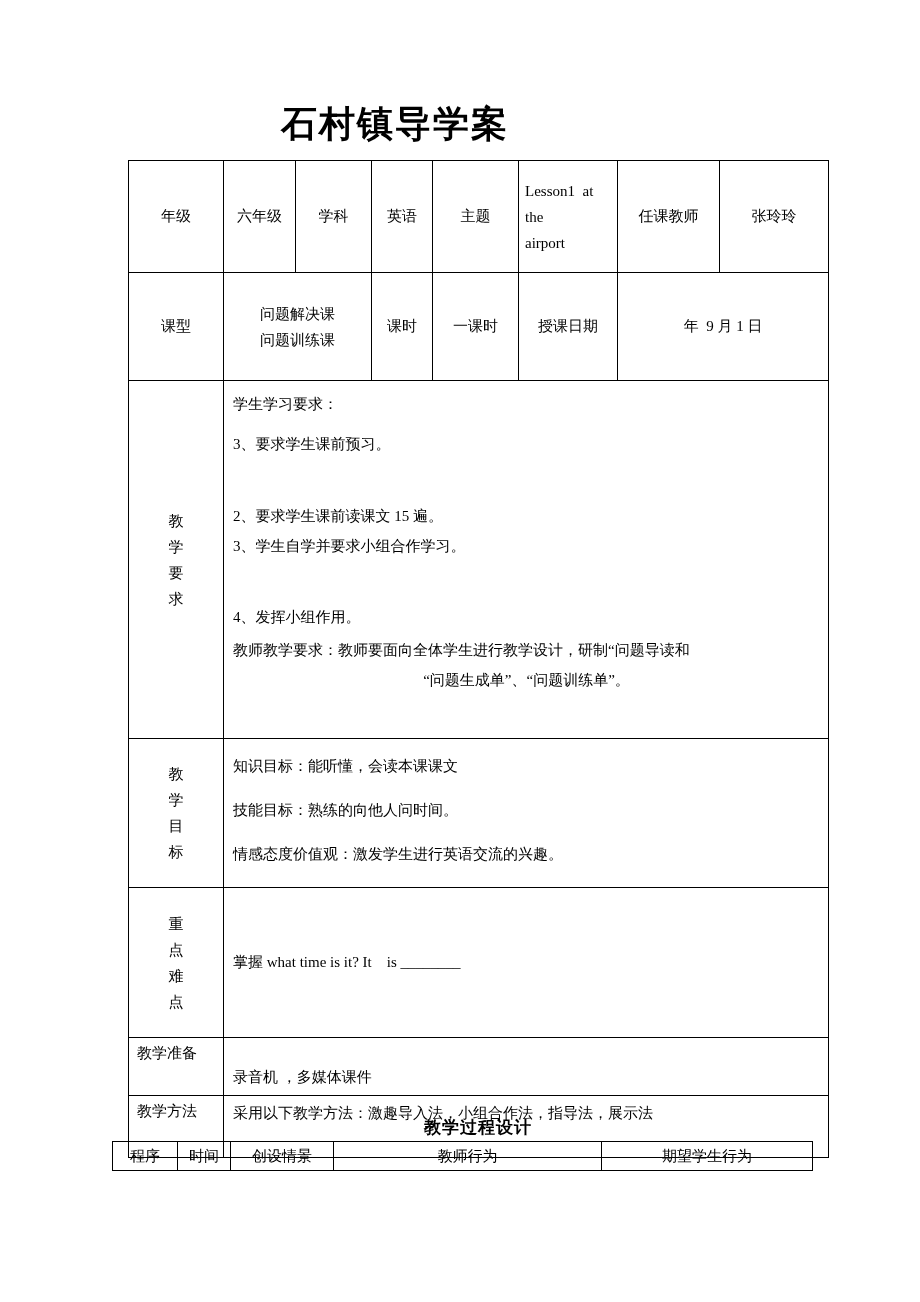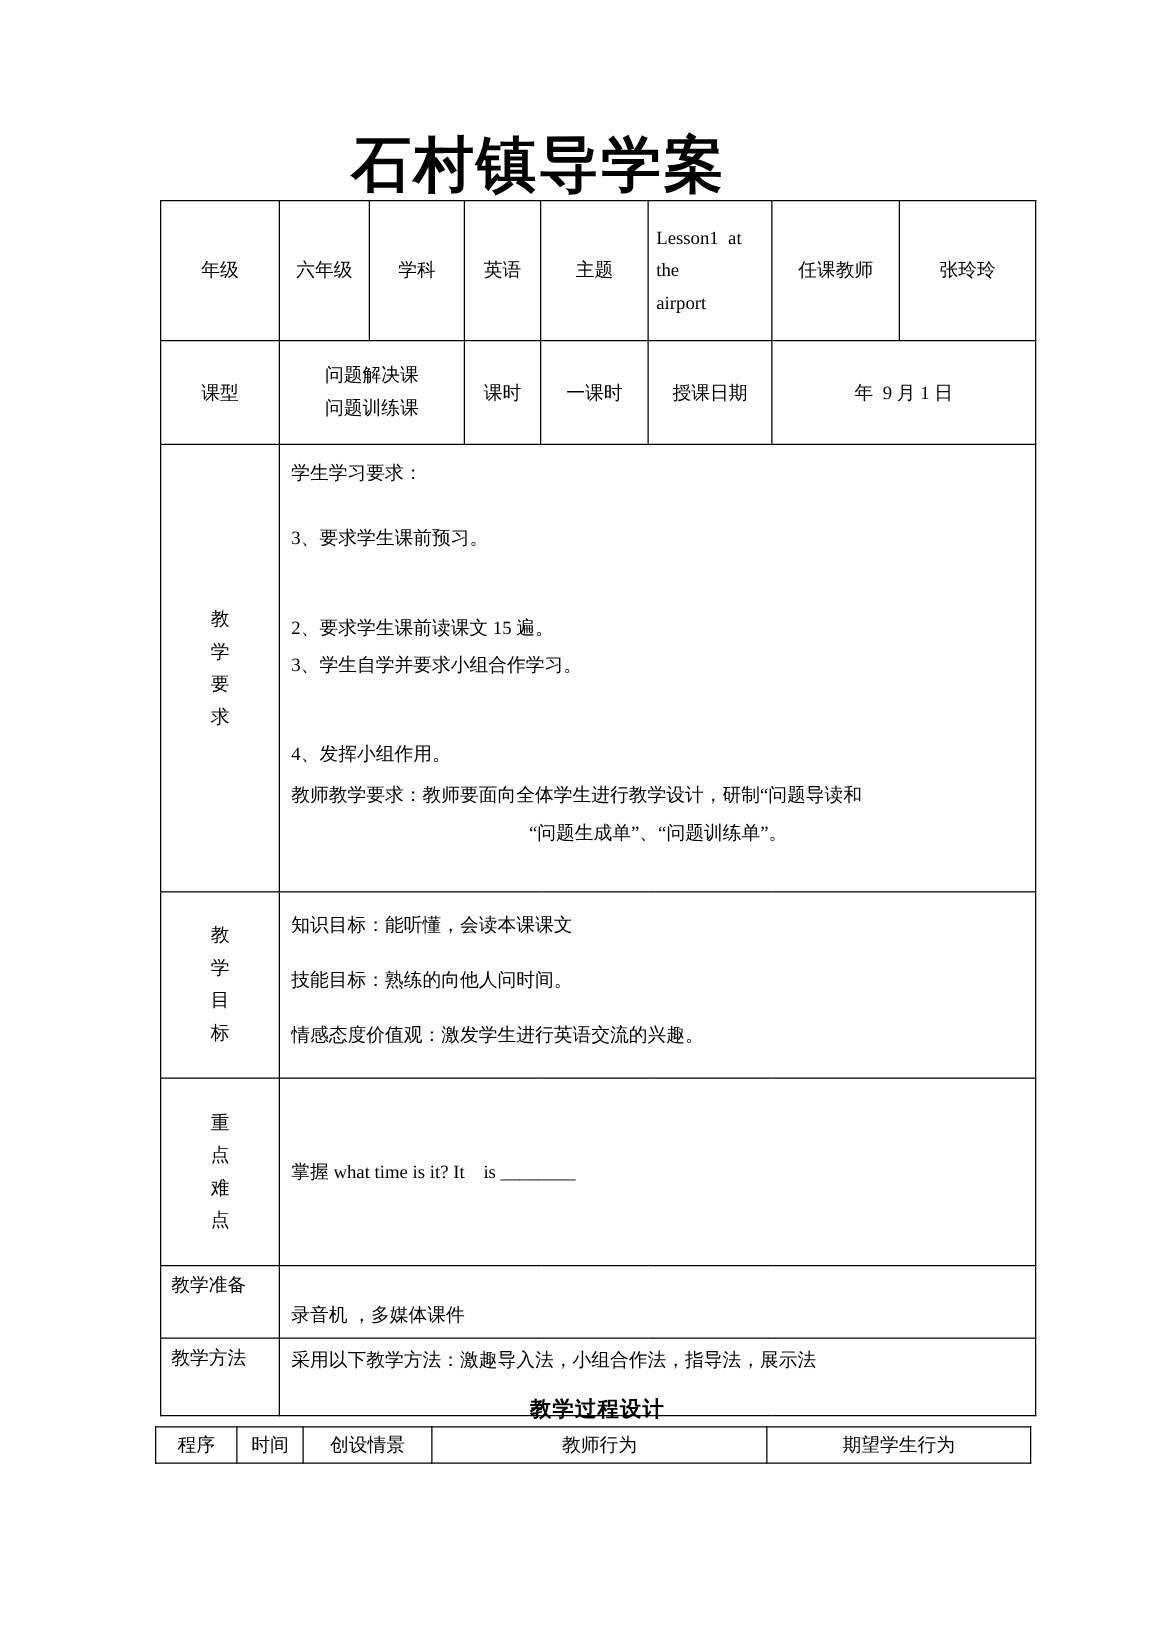--- a/index.html
+++ b/index.html
@@ -1,30 +1,30 @@
 <!DOCTYPE html>
 <html><head>
 <meta charset="utf-8">
 <style>
   html,body{margin:0;padding:0;background:#fff;}
   .page{position:relative;width:920px;height:1302px;background:#fff;overflow:hidden;
         font-family:"Liberation Serif","DejaVu Sans",serif;color:#000;}
-  .doc-title{position:absolute;left:281px;top:100px;margin:0;font-size:48px;font-weight:bold;
+  .doc-title{position:absolute;left:281px;top:100px;margin:0;font-size:36px;font-weight:bold;
              letter-spacing:2px;font-family:"Liberation Serif","DejaVu Sans",serif;}
   table{border-collapse:collapse;table-layout:fixed;}
   .main-table{position:absolute;left:128px;top:160px;width:700px;}
-  .process-table{position:absolute;left:124px;top:1141px;width:700px;}
+  .process-table{position:absolute;left:112px;top:1141px;width:700px;}
   td{border:1px solid #000;font-size:15px;text-align:center;vertical-align:middle;
      padding:2px;overflow:hidden;}
   .preline{white-space:pre-wrap;margin-left:36px;}
   .vlabel{white-space:pre-wrap;line-height:26px;text-align:center;vertical-align:middle;}
   .topic-cell{text-align:left;padding-left:6px;line-height:26px;}
   .content-cell{text-align:left;vertical-align:top;padding:8px 8px 4px 9px;}
   .req-line{line-height:30px;}
-  .rl0{margin-bottom:22px;}
+  .rl0{margin-bottom:10px;}
   .rl1{margin-bottom:42px;}
   .rl2{}
   .rl3{margin-bottom:41px;}
   .rl4{margin-bottom:3px;}
   .rl6{text-align:center;}
   .goals-cell{text-align:left;vertical-align:top;padding:12px 8px 4px 9px;}
   .goal-line{line-height:30px;margin-bottom:14px;}
   .key-cell{text-align:left;padding-left:9px;vertical-align:middle;white-space:pre-wrap;}
   .hlabel-top{text-align:left;vertical-align:top;padding:6px 4px 2px 8px;}
   .method-cell{text-align:left;vertical-align:top;padding:8px 4px 2px 9px;}
@@ -57,21 +57,21 @@
       <td>六年级</td>
       <td>学科</td>
       <td>英语</td>
       <td>主题</td>
       <td class="topic-cell preline">Lesson1  at
 the
 airport</td>
       <td>任课教师</td>
       <td>张玲玲</td>
     </tr>
-    <tr style="height:83px">
+    <tr style="height:108px">
       <td>课型</td>
       <td colspan="2" class="preline" style="line-height:26px">问题解决课
 问题训练课</td>
       <td>课时</td>
       <td>一课时</td>
       <td>授课日期</td>
       <td colspan="2" class="preline">年  9 月 1 日</td>
     </tr>
     <tr style="height:358px">
       <td class="vlabel">教

